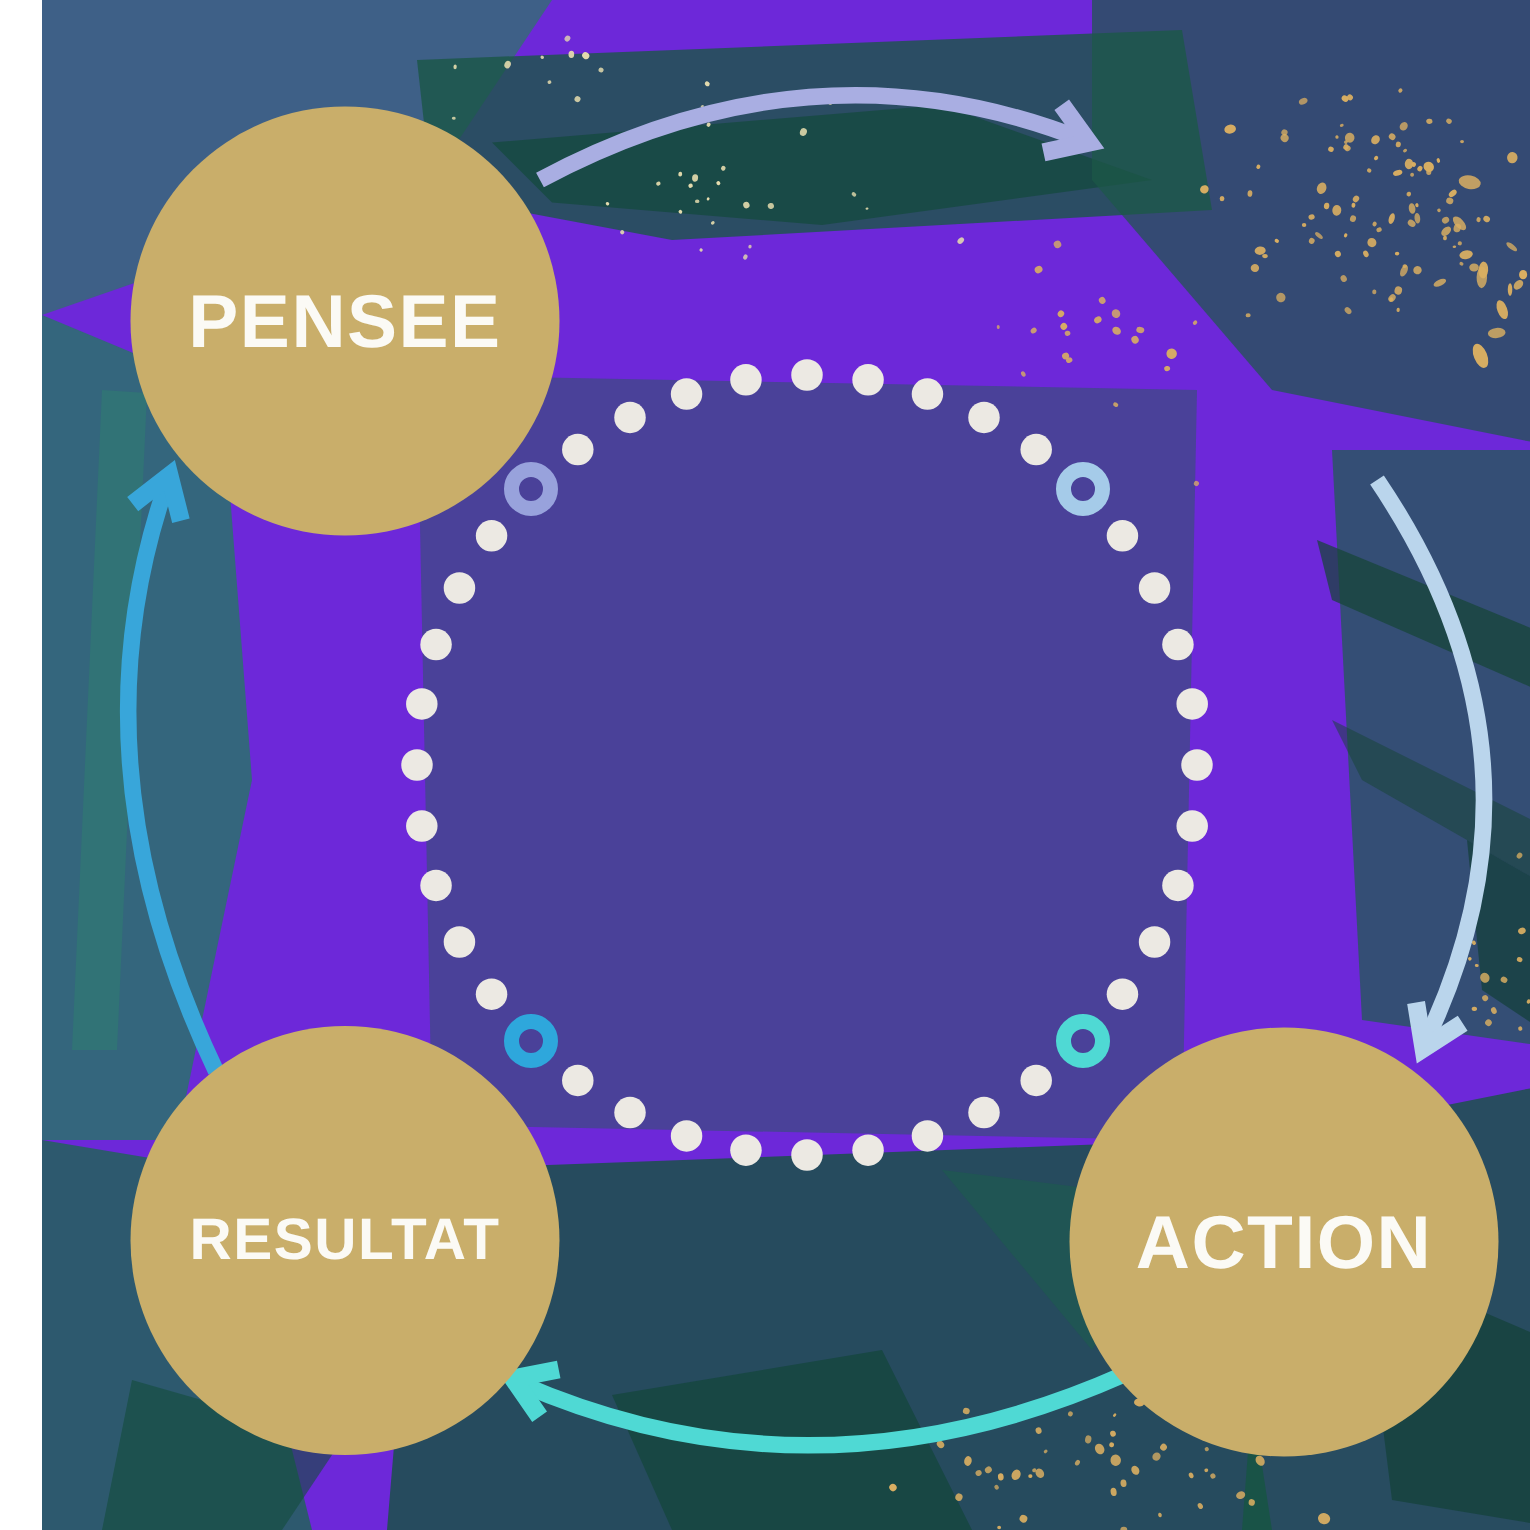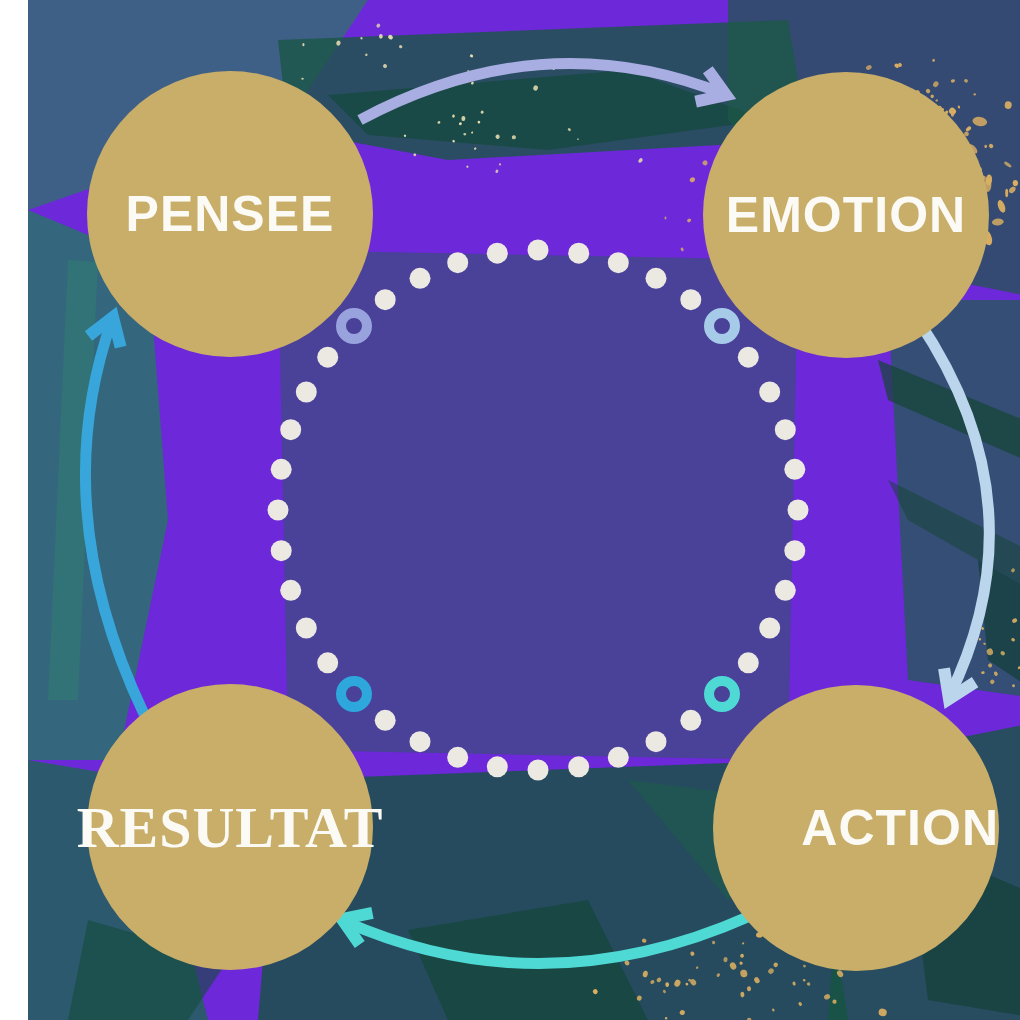--- a/index.html
+++ b/index.html
@@ -11,22 +11,22 @@
   .node{
     position:absolute;width:286px;height:286px;border-radius:50%;
     display:flex;align-items:center;justify-content:center;background:#c9ae6a;
   }
   .node .label{
     font-size:50px;font-weight:bold;letter-spacing:1px;color:#fbfaf5;
   }
   .node-pensee{left:59px;top:71px;}
   .node-emotion{left:675px;top:72px;}
   .node-resultat{left:59px;top:684px;}
-  .node-resultat .label{font-size:58px;font-family:Liberation Serif, serif;}
-  .node-action{left:685px;top:685px;justify-content:flex-end;}
+  .node-resultat .label{font-size:39px;}
+  .node-action{left:685px;top:685px;}
   .center-circle{
     position:absolute;left:309px;top:308px;width:404px;height:404px;
     border-radius:50%;border:5px solid #aec6d6;background:#c5c197;
     display:flex;align-items:center;justify-content:center;
   }
   .center-circle .label{font-size:52px;font-weight:bold;color:#fbfaf5;letter-spacing:1px;}
 </style>
 </head>
 <body>
 
@@ -369,23 +369,20 @@
 
     <circle cx="326" cy="326" r="13" fill="none" stroke-width="10" stroke="#98a2dc"></circle>
     <circle cx="694" cy="326" r="13" fill="none" stroke-width="10" stroke="#a5cbe9"></circle>
     <circle cx="326" cy="694" r="13" fill="none" stroke-width="10" stroke="#2ea7dc"></circle>
     <circle cx="694" cy="694" r="13" fill="none" stroke-width="10" stroke="#4fd9d4"></circle>
   </svg>
 
   <div class="node node-pensee" style="background: rgb(201, 174, 106);">
     <span class="label" style="color: rgb(251, 250, 245);">PENSEE</span>
   </div>
-  <div class="node node-emotion" style="background: rgb(201, 174, 106);">
-    <span class="label" style="color: rgb(251, 250, 245);">EMOTION</span>
-  </div>
   <div class="node node-action" style="background: rgb(201, 174, 106);">
     <span class="label" style="color: rgb(251, 250, 245);">ACTION</span>
   </div>
   <div class="node node-resultat" style="background: rgb(201, 174, 106);">
     <span class="label" style="color: rgb(251, 250, 245);">RESULTAT</span>
   </div>
 
 
 </div>
 

